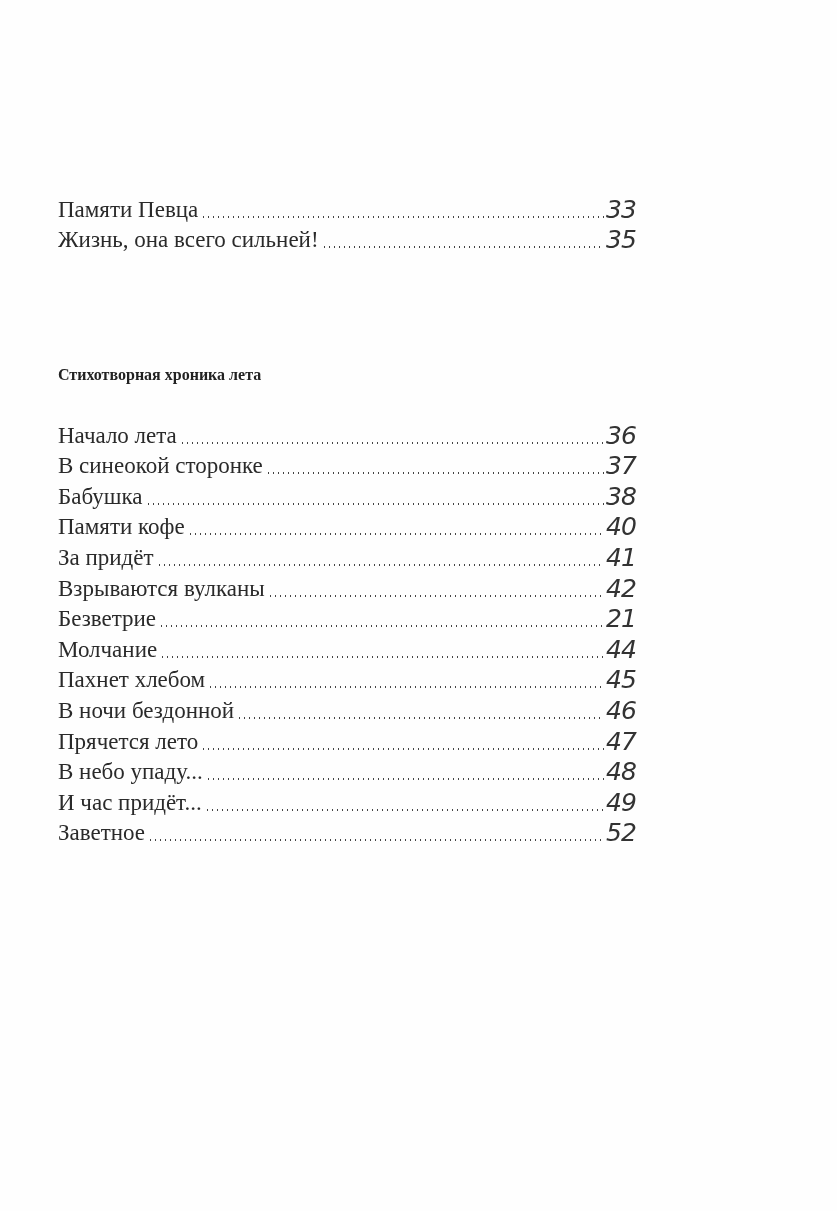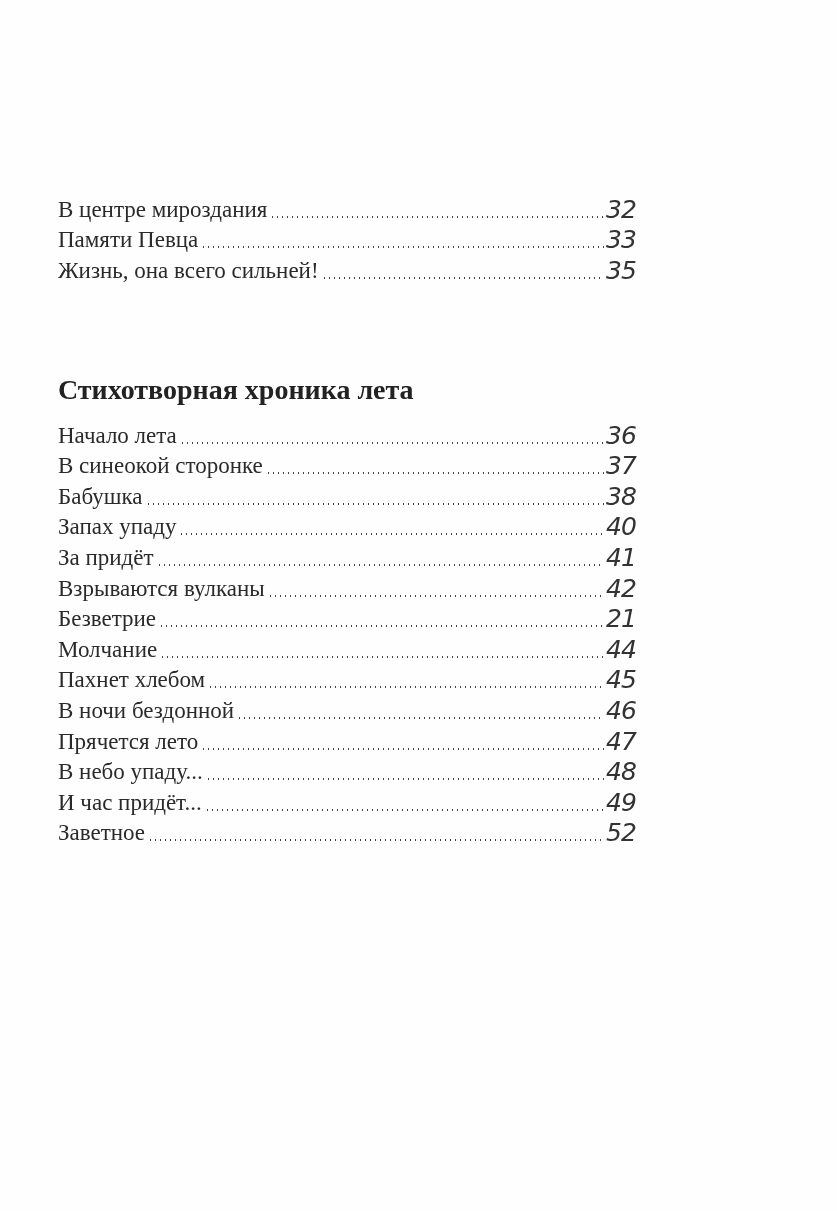--- a/index.html
+++ b/index.html
@@ -5,21 +5,21 @@
     html, body { margin: 0; padding: 0; }
     body {
       width: 837px; height: 1211px; background: #fefefe;
       font-family: "Liberation Serif", "DejaVu Serif", serif;
       color: #2a2a2a; position: relative; overflow: hidden;
     }
     .toc { position: absolute; left: 58px; width: 592px; }
     .group1 { top: 192px; }
     .heading {
       position: absolute; left: 58px; top: 366px;
-      font-weight: bold; font-size: 28px; color: #222; margin-top: 8px;
+      font-weight: bold; font-size: 16px; color: #222;
     }
     .group2 { top: 418px; }
     .entry {
       display: flex; align-items: flex-end; height: 30.6px;
       font-size: 23px; line-height: 26px;
     }
     .title { white-space: nowrap; }
     .dots {
       flex: 1; margin: 0 2px 5px 3px; height: 2px;
       background-image: radial-gradient(circle, #444 0.8px, transparent 1px);
@@ -28,25 +28,20 @@
     .page {
       width: 44px; text-align: left;
       font-family: "DejaVu Sans", sans-serif; font-weight: 200;
       font-style: italic; font-size: 25px; color: #333; letter-spacing: -1px;
     }
   </style>
 </head>
 <body>
 
 <div class="toc group1">
-  <div class="entry">
-      <span class="title">В центре мироздания</span>
-      <span class="dots"></span>
-      <span class="page">32</span>
-    </div>
   <div class="entry">
       <span class="title">Памяти Певца</span>
       <span class="dots"></span>
       <span class="page">33</span>
     </div>
   <div class="entry">
       <span class="title">Жизнь, она всего сильней!</span>
       <span class="dots"></span>
       <span class="page">35</span>
     </div>
@@ -64,21 +59,21 @@
       <span class="title">В синеокой сторонке</span>
       <span class="dots"></span>
       <span class="page">37</span>
     </div>
   <div class="entry">
       <span class="title">Бабушка</span>
       <span class="dots"></span>
       <span class="page">38</span>
     </div>
   <div class="entry">
-      <span class="title">Запах упаду</span>
+      <span class="title">Памяти кофе</span>
       <span class="dots"></span>
       <span class="page">40</span>
     </div>
   <div class="entry">
       <span class="title">За придёт</span>
       <span class="dots"></span>
       <span class="page">41</span>
     </div>
   <div class="entry">
       <span class="title">Взрываются вулканы</span>

